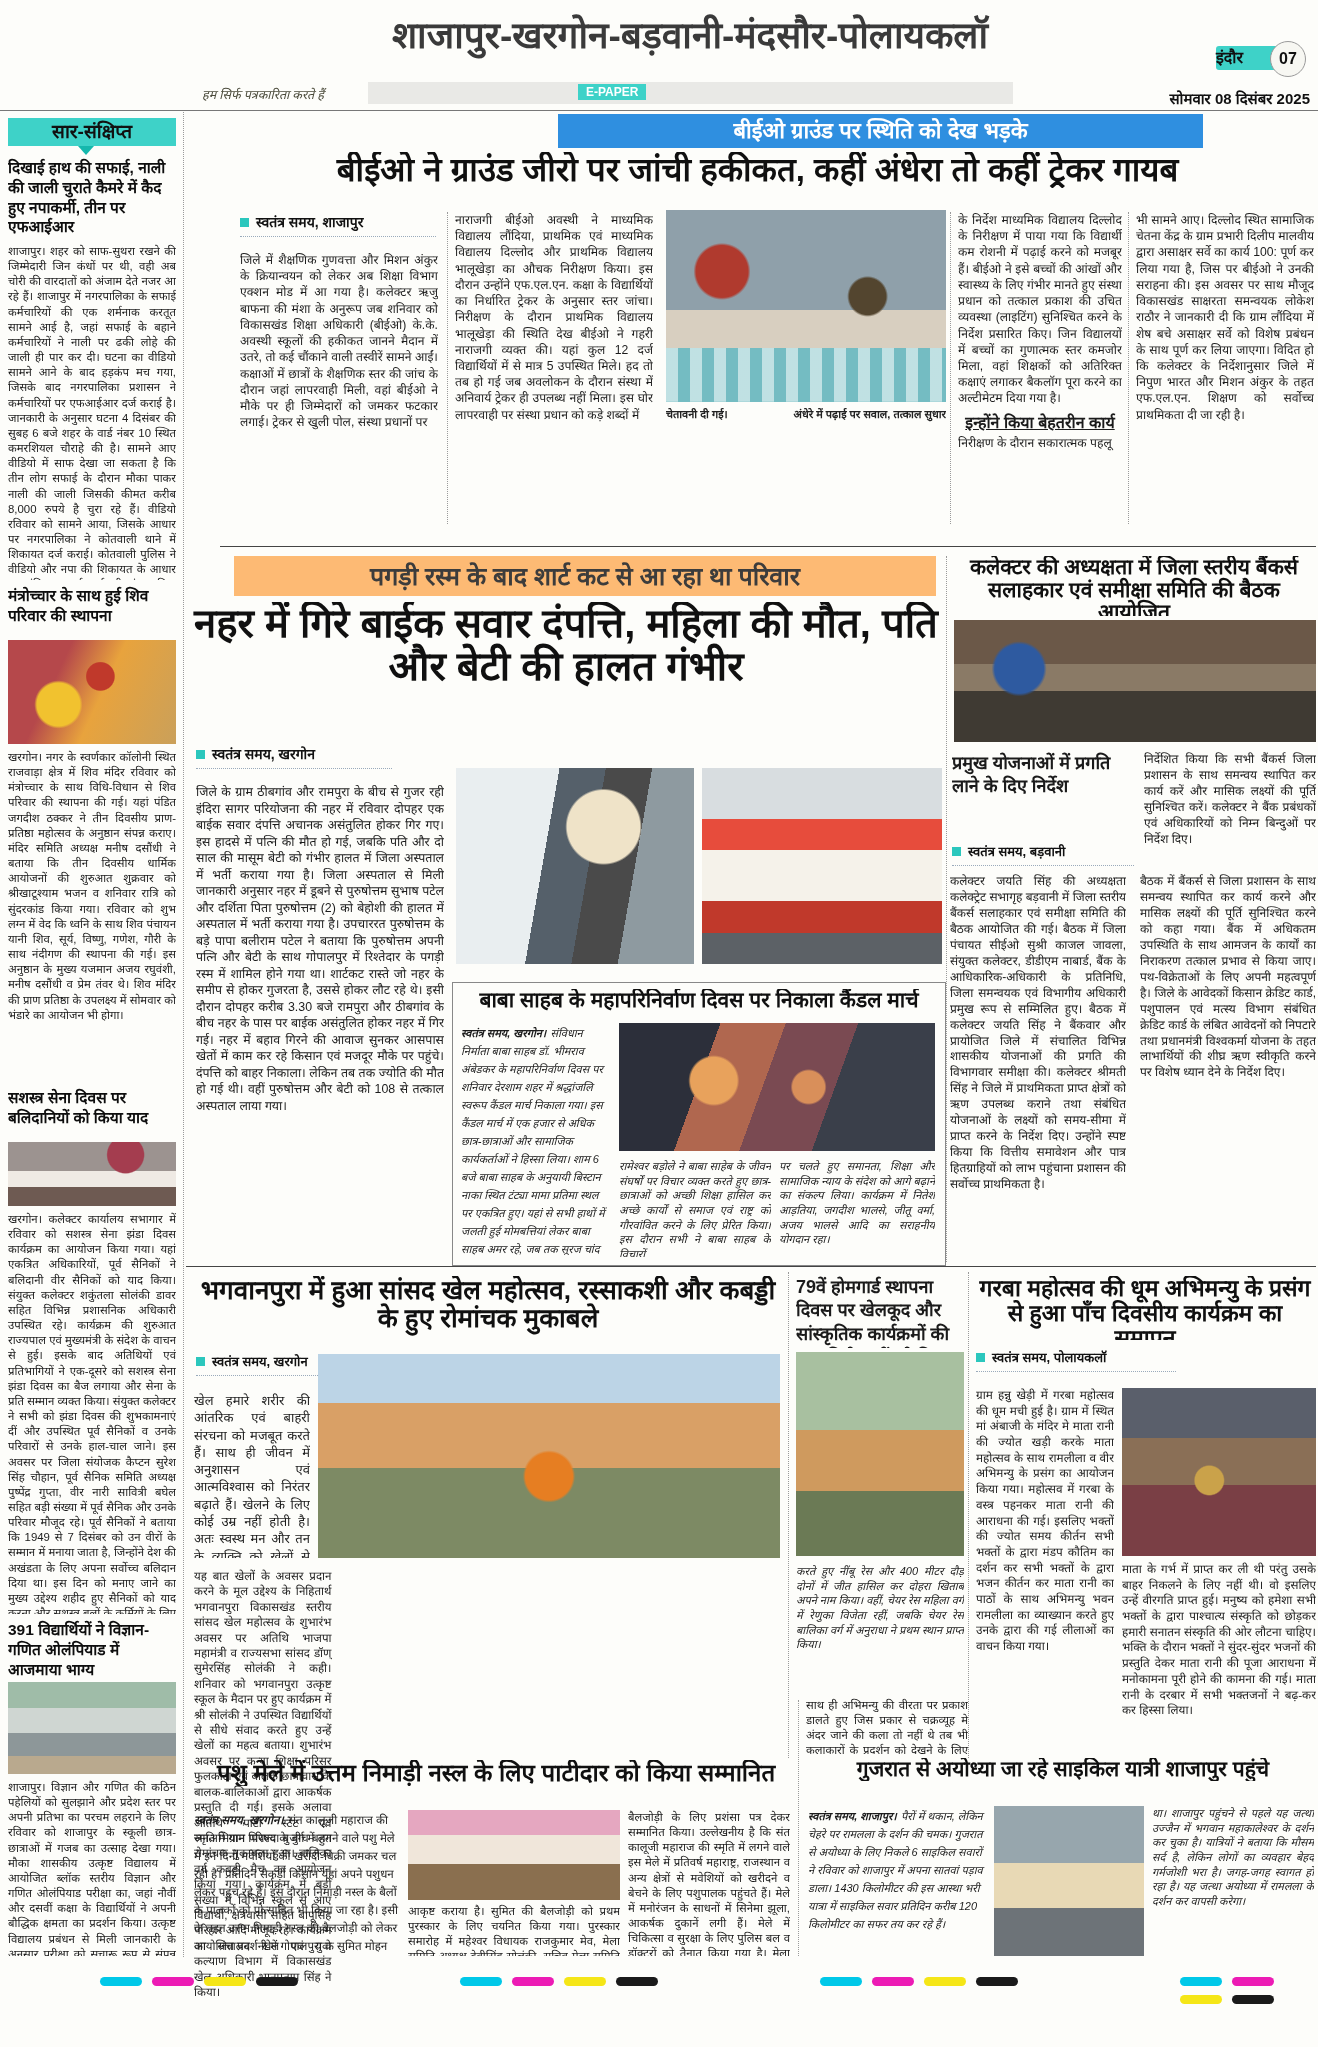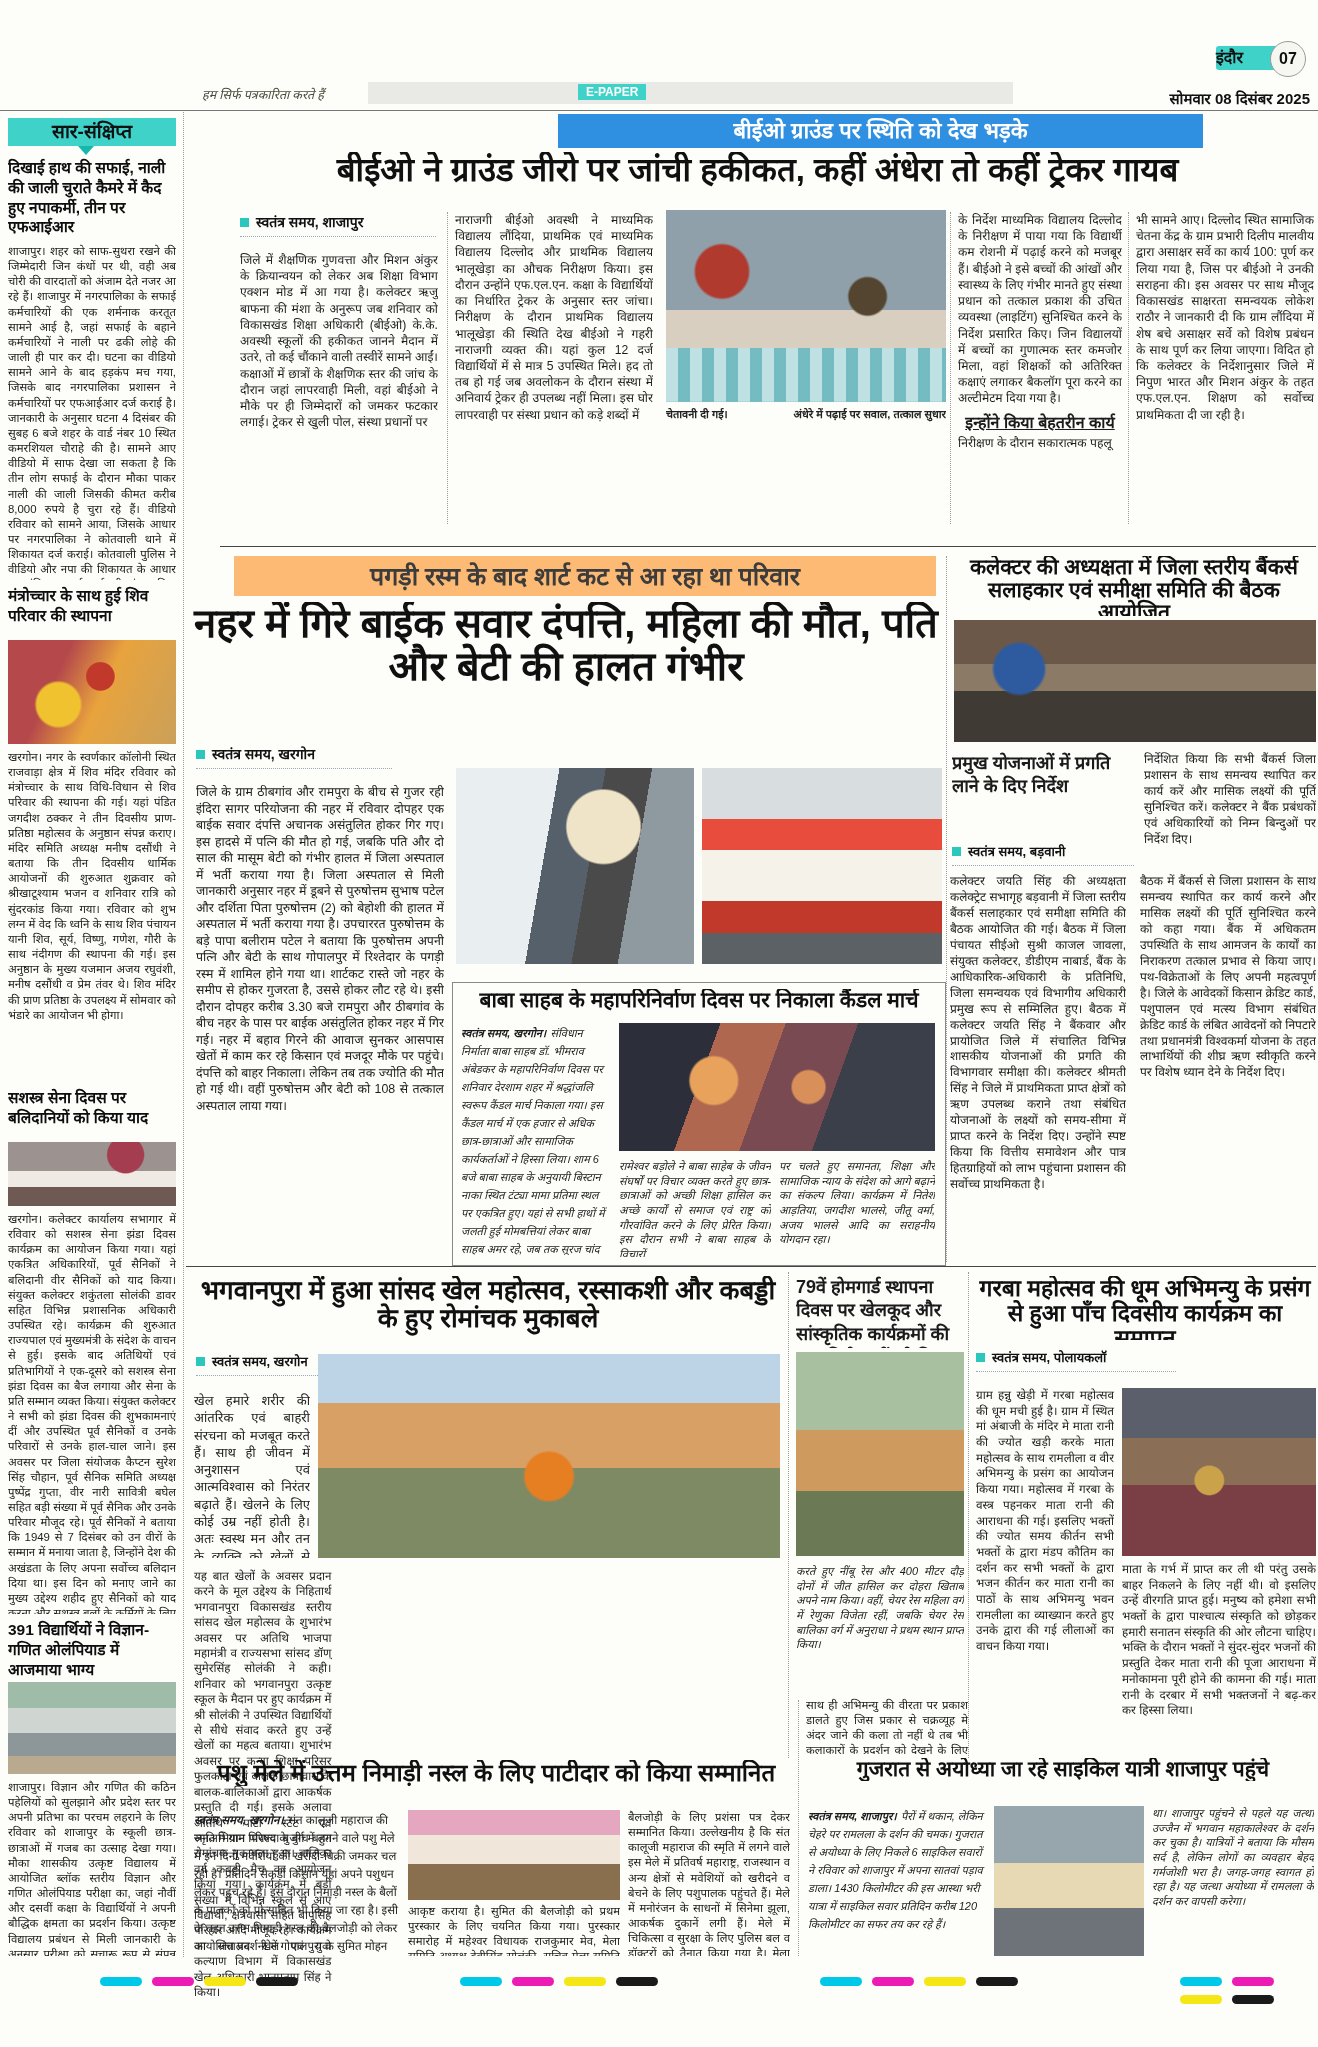--- a/index.html
+++ b/index.html
@@ -35,20 +35,21 @@
   .ph-garba{background:radial-gradient(circle at 45% 55%,#caa24a 0 10%,rgba(0,0,0,0) 11%),linear-gradient(180deg,#5a5f6b 0 30%,#8a6f56 30% 58%,#7a3f45 58%);}
   .ph-bulls{background:linear-gradient(180deg,#e5a7c0 0 28%,#f0e6da 28% 60%,#8a6f4f 60%);}
   .ph-cycle{background:linear-gradient(180deg,#97a6ad 0 38%,#e8d9b5 38% 68%,#6d7378 68%);}
   .bars span{display:inline-block;width:42px;height:9px;border-radius:5px;margin-right:10px;}
 </style>
 </head>
 <body>
 
 <div class="page">
 
+  <div class="abs hl" style="left:255px;top:16px;width:870px;font-size:37px;color:#3a3a3a;white-space:nowrap;">शाजापुर-खरगोन-बड़वानी-मंदसौर-पोलायकलॉ</div>
   <div class="abs" style="left:202px;top:86px;width:160px;font-size:12.5px;font-style:italic;font-family:'Liberation Serif',serif;color:#4a4a3a;white-space:nowrap;">हम सिर्फ पत्रकारिता करते हैं</div>
   <div class="abs" style="left:368px;top:82px;width:645px;height:22px;background:#e9e9e6;">
     <span class="teal" style="position:absolute;left:210px;top:2px;padding:1px 8px;color:#fff;font-weight:800;font-size:12px;">E-PAPER</span>
     <span style="position:absolute;left:300px;top:2px;font-size:14px;font-weight:700;color:#222;margin-top:28px;">www.swatantrasamay.com</span>
   </div>
   <div class="abs" style="left:1216px;top:46px;">
     <span class="teal" style="display:inline-block;width:62px;height:24px;border-radius:3px;text-align:left;font-weight:800;font-size:16px;line-height:24px;color:#111;font-family:Liberation Serif, serif;">इंदौर</span>
     <span style="display:inline-block;position:absolute;left:54px;top:-5px;width:34px;height:34px;border-radius:50%;background:#f7f7f2;border:1px solid #9a9a9a;text-align:center;font-weight:800;font-size:16px;line-height:34px;color:#111;">07</span>
   </div>
   <div class="abs" style="left:1130px;top:88px;width:180px;text-align:right;font-size:15px;font-weight:800;color:#111;white-space:nowrap;">सोमवार 08 दिसंबर 2025</div>

